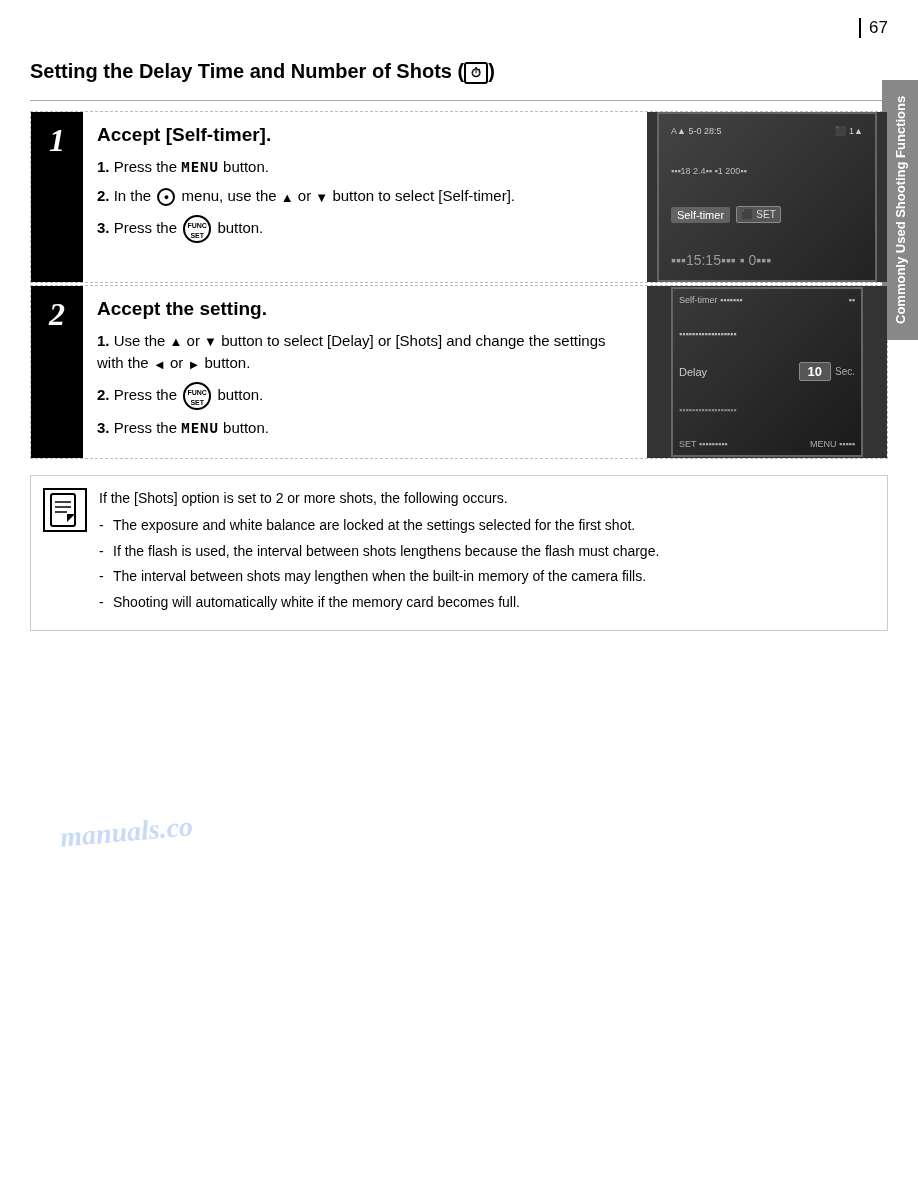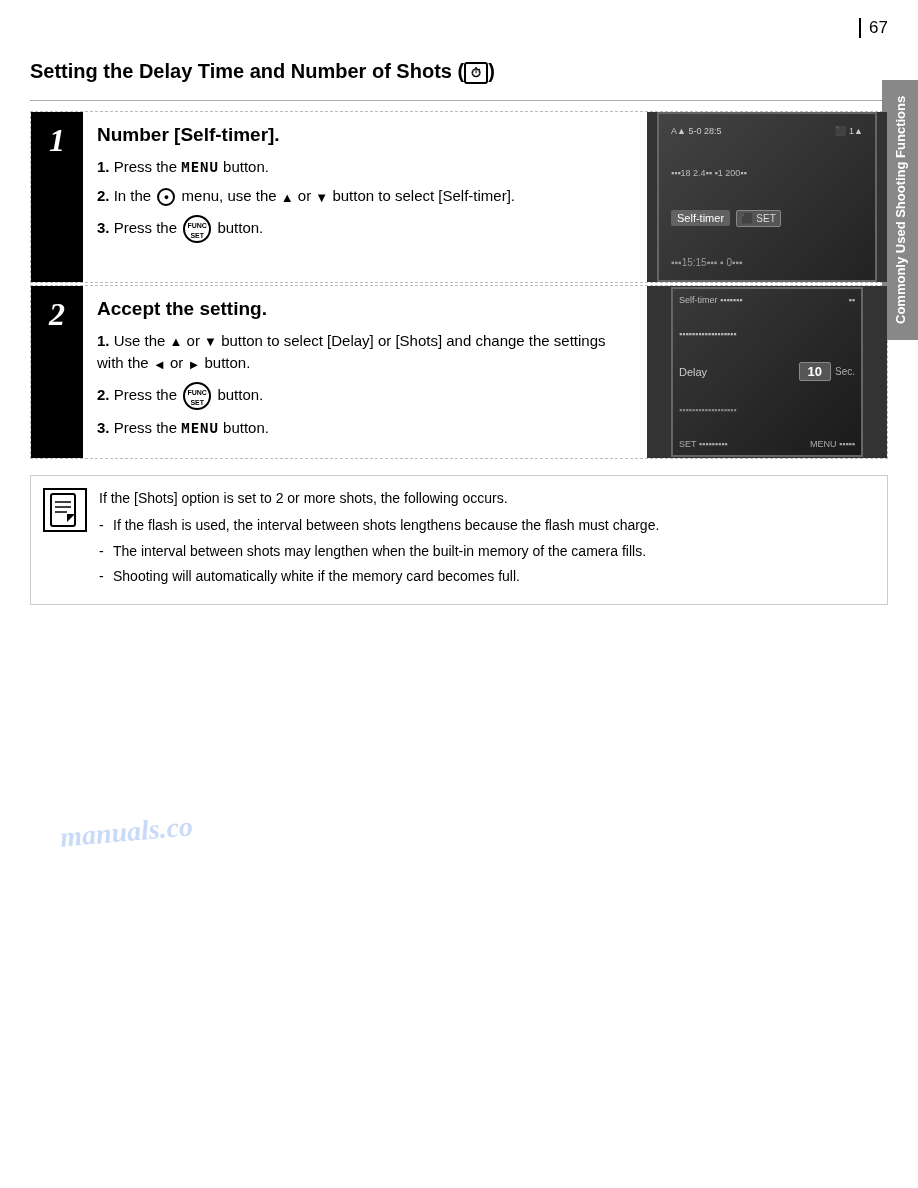--- a/index.html
+++ b/index.html
@@ -285,21 +285,21 @@
   <div class="main-title">
     <span>Setting the Delay Time and Number of Shots (</span><span style="display:inline-block;width:24px;height:22px;border:2px solid #000;border-radius:3px;vertical-align:middle;text-align:center;line-height:18px;font-size:13px;font-weight:bold;">⏱</span><span>)</span>
   </div>
 
   <div class="step-block-wrapper">
     <div class="step-inner">
 
       <div class="step-number">1</div>
 
       <div class="step-content">
-        <div class="step-title">Number [Self-timer].</div>
+        <div class="step-title">Accept [Self-timer].</div>
         <ul class="step-list">
           <li>
             <span class="step-num">1.</span>
             Press the <span class="menu-text">MENU</span> button.
           </li>
           <li>
             <span class="step-num">2.</span>
             In the <span class="menu-icon">●</span> menu, use the <span class="arrow-up">▲</span> or <span class="arrow-down">▼</span> button to select [Self-timer].
           </li>
           <li>
@@ -313,21 +313,21 @@
         <div class="camera-screen">
           <div class="camera-screen-top">
             <span>A▲ 5-0 28:5</span>
             <span>⬛ 1▲</span>
           </div>
           <div style="font-size:9px;color:#bbb;margin:2px 0;">▪▪▪18 2.4▪▪ ▪1 200▪▪</div>
           <div style="display:flex;align-items:center;gap:6px;">
             <span class="camera-screen-highlight">Self-timer</span>
             <span style="background:#555;border:1px solid #888;padding:2px 4px;font-size:10px;color:#ddd;border-radius:2px;">⬛ SET</span>
           </div>
-          <div style="font-size:10px;color:#999;margin-top:0;">▪▪▪15:15▪▪▪ ▪ 0▪▪▪</div>
+          <div style="font-size:14px;color:#999;margin-top:0;">▪▪▪15:15▪▪▪ ▪ 0▪▪▪</div>
         </div>
       </div>
     </div>
   </div>
 
   <div class="step-block-wrapper" style="margin-top:2px;">
     <div class="step-inner">
 
       <div class="step-number">2</div>
 
@@ -379,20 +379,21 @@
         <rect x="4" y="2" width="24" height="32" rx="2" ry="2" fill="none" stroke="#000" stroke-width="2"></rect>
         <line x1="8" y1="10" x2="24" y2="10" stroke="#000" stroke-width="1.5"></line>
         <line x1="8" y1="15" x2="24" y2="15" stroke="#000" stroke-width="1.5"></line>
         <line x1="8" y1="20" x2="20" y2="20" stroke="#000" stroke-width="1.5"></line>
         <polygon points="20,22 28,22 20,30" fill="#000"></polygon>
       </svg>
     </div>
     <div class="note-content">
       <p>If the [Shots] option is set to 2 or more shots, the following occurs.</p>
       <ul>
+        <li>The exposure and white balance are locked at the settings selected for the first shot.</li>
         <li>If the flash is used, the interval between shots lengthens because the flash must charge.</li>
         <li>The interval between shots may lengthen when the built-in memory of the camera fills.</li>
         <li>Shooting will automatically white if the memory card becomes full.</li>
       </ul>
     </div>
   </div>
 
   <div class="watermark">manuals.co</div>
 
 </div>

